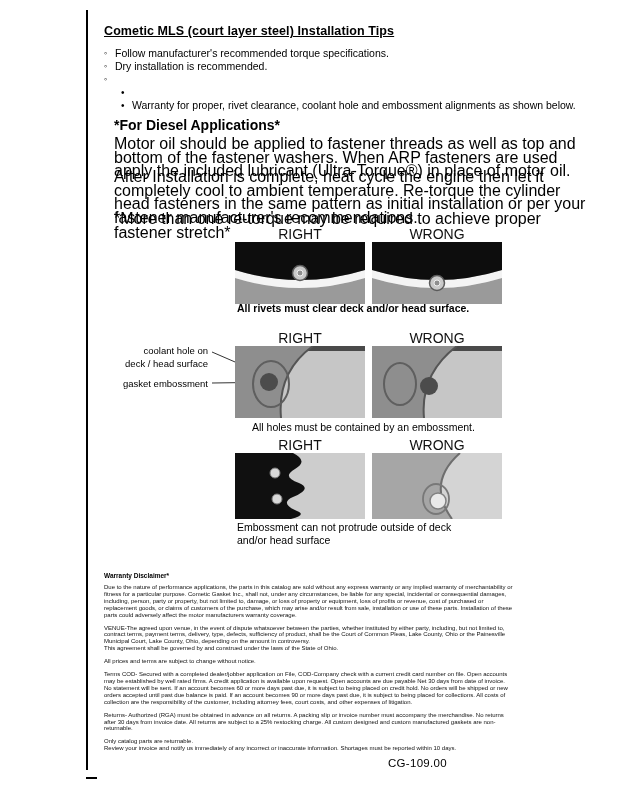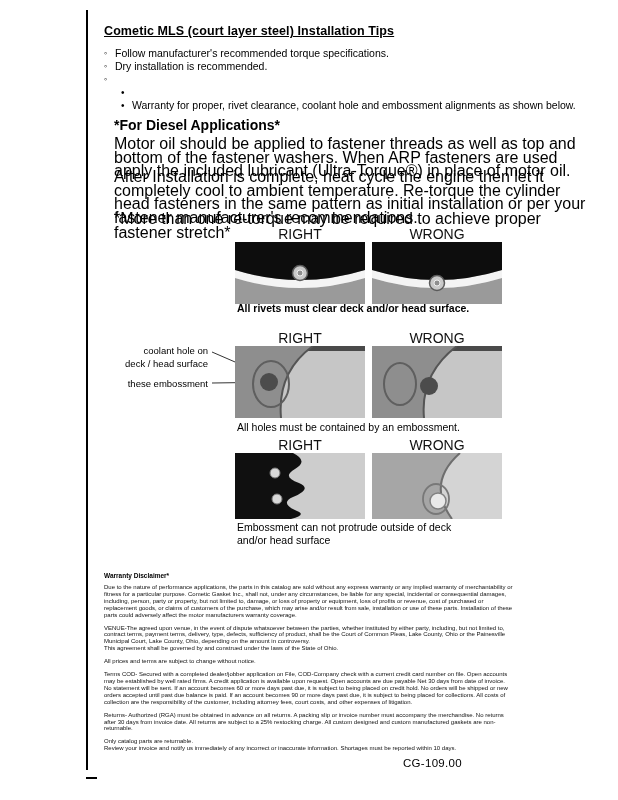--- a/index.html
+++ b/index.html
@@ -35,33 +35,33 @@
 
   .dg-img { position:absolute; width:130px; overflow:hidden; }
   .dg-img svg { display:block; width:100%; height:100%; }
   .img-r1 { top:242px; height:62px; }
   .img-r2 { top:346px; height:72px; }
   .img-r3 { top:453px; height:66px; }
   .col-l { left:235px; } .col-r { left:372px; }
 
   .caption { position:absolute; left:237px; font-size:10.5px; line-height:13px; white-space:pre-line; }
   #cap1 { top:302px;font-weight:bold; }
-  #cap2 { top:421px; }
+  #cap2 { top:421px;margin-left:15px; }
   #cap3 { top:521px; }
 
   .annot { position:absolute; font-size:9.5px; line-height:13px; text-align:right; white-space:pre-line; }
   #annot-coolant { left:118px; top:344px; width:90px; }
   #annot-emboss  { left:108px; top:377px; width:100px; }
   .annot-lines { position:absolute; left:212px; top:350px; width:78px; height:40px; }
 
   .disclaimer { position:absolute; left:104px; top:572px; width:410px; }
   .disclaimer h2 { font-size:6.5px; font-weight:bold; margin-bottom:5px; }
   .disclaimer p { font-size:6px; line-height:6.9px; margin-bottom:6px; white-space:pre-line; color:#111; }
 
-  .footer-code { position:absolute; left:388px; top:757px; font-size:11.5px; letter-spacing:.3px;margin-left:15px; }
+  .footer-code { position:absolute; left:388px; top:757px; font-size:11.5px; letter-spacing:.3px; }
 </style>
 </head>
 <body>
 
 <div class="page">
 
   <div class="left-rule"></div>
   <div class="corner-tick"></div>
 
   <h1 class="title">Cometic MLS (court layer steel) Installation Tips</h1>
@@ -115,21 +115,21 @@
       <circle cx="65" cy="41" r="3" fill="#8f8f8f" stroke="#efefef" stroke-width="1"></circle>
     </svg>
   </div>
   <div class="caption" id="cap1">All rivets must clear deck and/or head surface.</div>
 
   <div class="dg-label lbl-col-l r2">RIGHT</div>
   <div class="dg-label lbl-col-r r2">WRONG</div>
 
   <div class="annot" id="annot-coolant">coolant hole on
 deck / head surface</div>
-  <div class="annot" id="annot-emboss">these embossment</div>
+  <div class="annot" id="annot-emboss">gasket embossment</div>
   <svg class="annot-lines" viewBox="0 0 78 40" preserveAspectRatio="none">
     <line x1="0" y1="2" x2="60" y2="28" stroke="#333" stroke-width="1"></line>
     <line x1="0" y1="33" x2="72" y2="32" stroke="#333" stroke-width="1"></line>
   </svg>
 
   <div class="dg-img img-r2 col-l">
     <svg viewBox="0 0 130 72" preserveAspectRatio="none">
       <rect width="130" height="72" fill="#c6c6c6"></rect>
       <rect width="130" height="5" fill="#4a4a4a"></rect>
       <path d="M0,0 L78,0 Q42,26 46,72 L0,72 Z" fill="#8e8e8e"></path>

